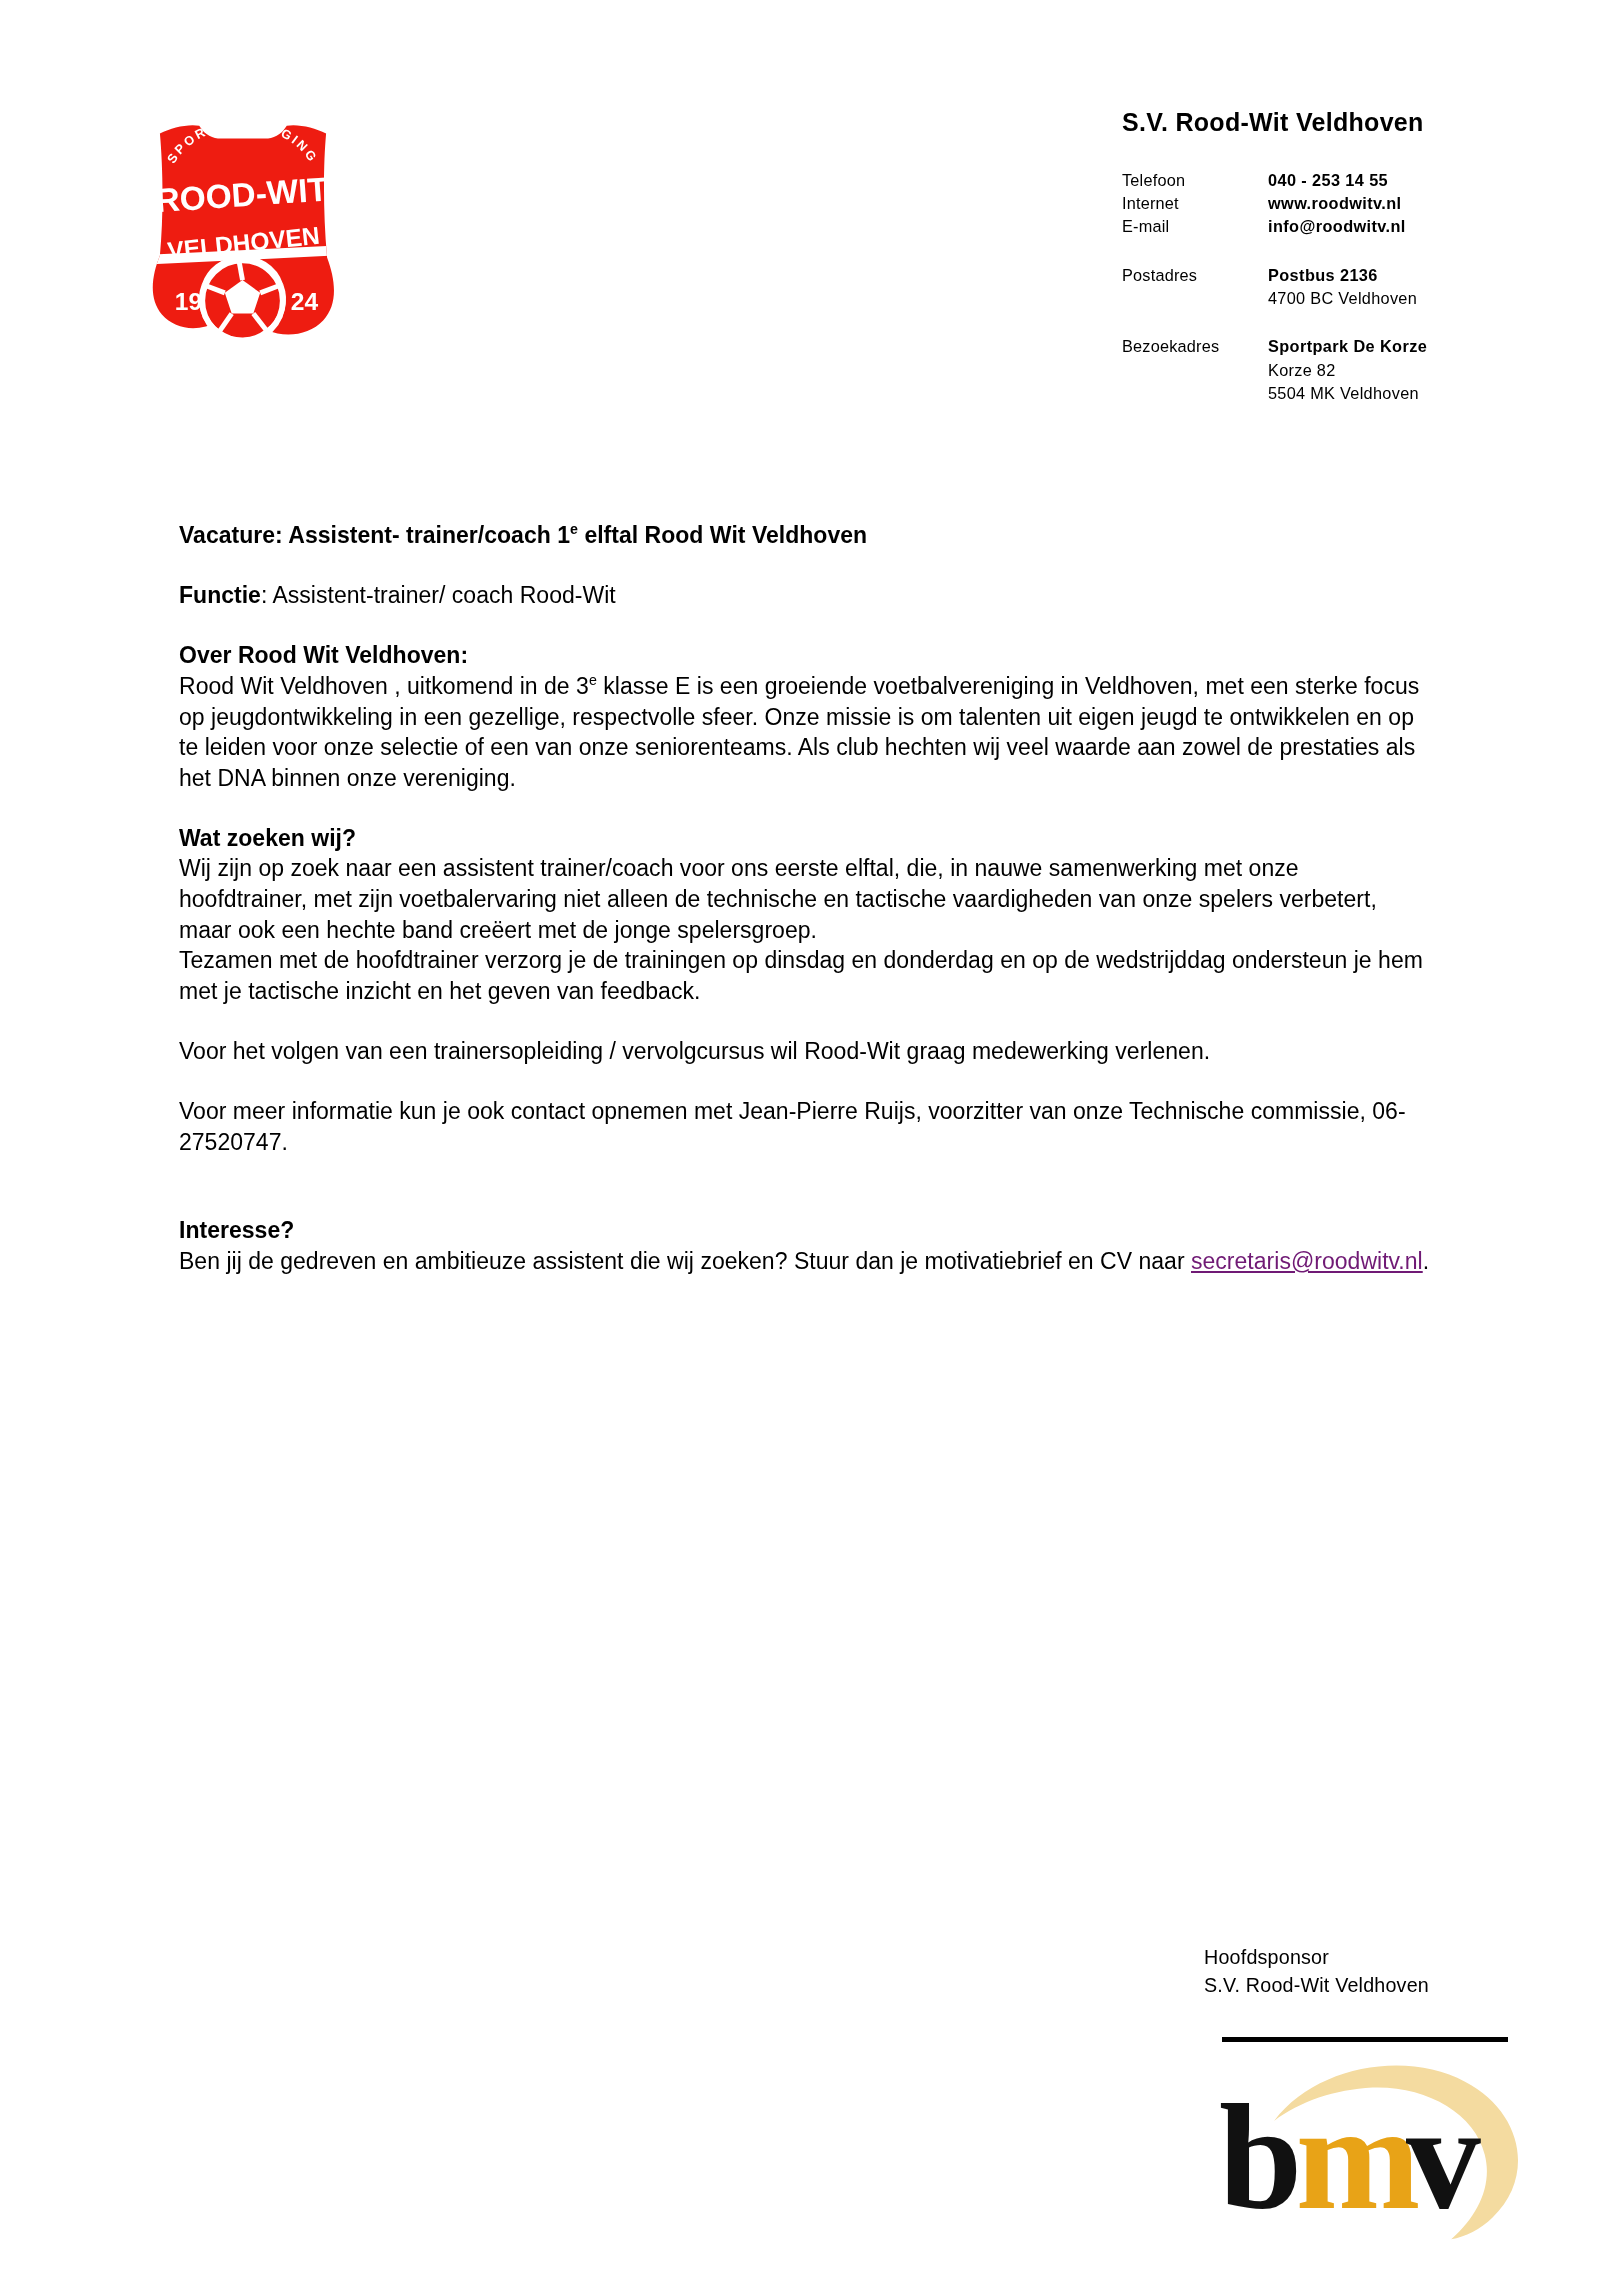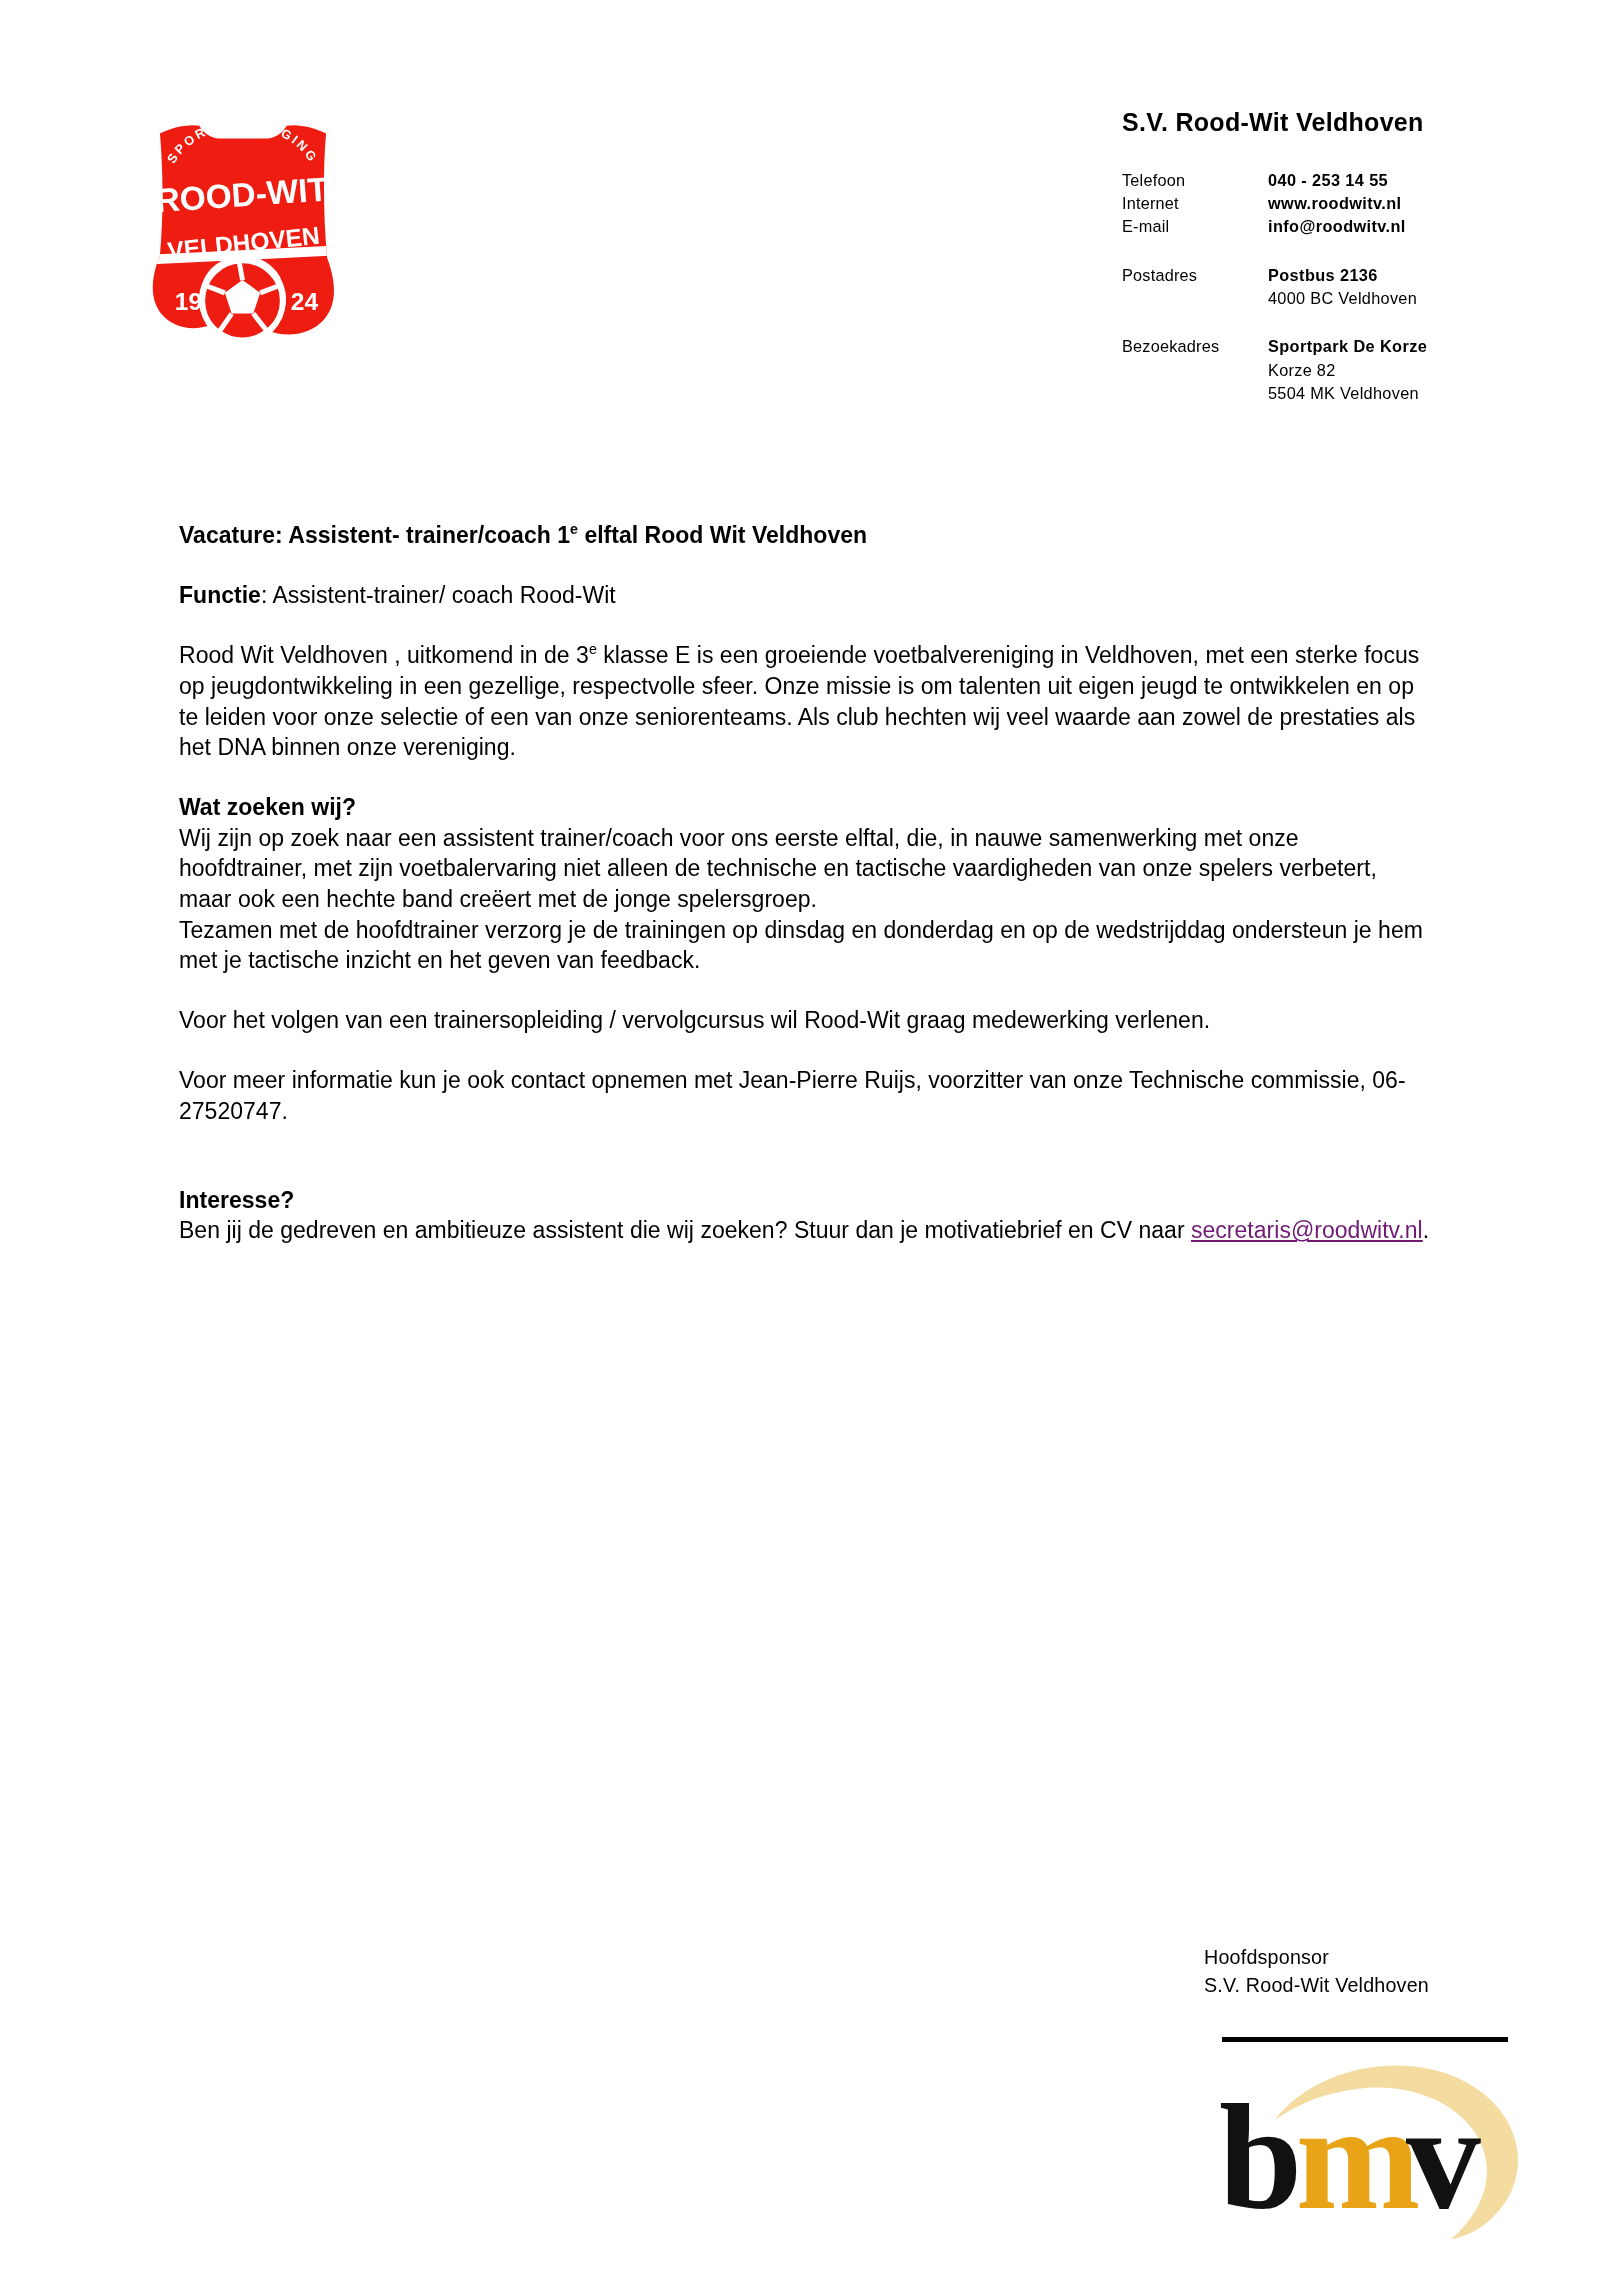--- a/index.html
+++ b/index.html
@@ -219,21 +219,21 @@
             <td></td>
             <td></td>
           </tr>
 
       <tr>
         <td class="c-label">Postadres</td>
         <td class="c-value-strong">Postbus 2136</td>
       </tr>
       <tr>
         <td class="c-label"></td>
-        <td class="c-value">4000 BC  Veldhoven</td>
+        <td class="c-value">4700 BC  Veldhoven</td>
       </tr>
 
       <tr class="gap-row">
             <td></td>
             <td></td>
           </tr>
 
       <tr>
         <td class="c-label">Bezoekadres</td>
         <td class="c-value-strong">Sportpark De Korze</td>
@@ -254,20 +254,21 @@
 <div class="doc-body">
 
   <p class="vac-title"><span>Vacature: Assistent- trainer/coach 1</span><sup>e</sup><span> elftal Rood Wit Veldhoven</span></p>
 
   <div class="spacer-line"></div>
 
   <p><span class="lead-label">Functie</span><span>: Assistent-trainer/ coach Rood-Wit</span></p>
 
   <div class="spacer-line"></div>
 
+  <p class="sec-head">Over Rood Wit Veldhoven:</p>
   <p><span>Rood Wit Veldhoven , uitkomend in de 3</span><sup>e</sup><span> klasse E is een groeiende voetbalvereniging in Veldhoven, met een sterke focus op jeugdontwikkeling in een gezellige, respectvolle sfeer. Onze missie is om talenten uit eigen jeugd te ontwikkelen en op te leiden voor onze selectie of een van onze seniorenteams. Als club hechten wij veel waarde aan zowel de prestaties als het DNA binnen onze vereniging.</span></p>
 
   <div class="spacer-line"></div>
 
   <p class="sec-head">Wat zoeken wij?</p>
   <p>Wij zijn op zoek naar een assistent trainer/coach voor ons eerste elftal, die, in nauwe samenwerking met onze hoofdtrainer, met zijn voetbalervaring niet alleen de technische en tactische vaardigheden van onze spelers verbetert, maar ook een hechte band creëert met de jonge spelersgroep.</p>
   <p>Tezamen met de hoofdtrainer verzorg je de trainingen op dinsdag en donderdag en op de wedstrijddag ondersteun je hem met je tactische inzicht en het geven van feedback.</p>
 
   <div class="spacer-line"></div>
 

